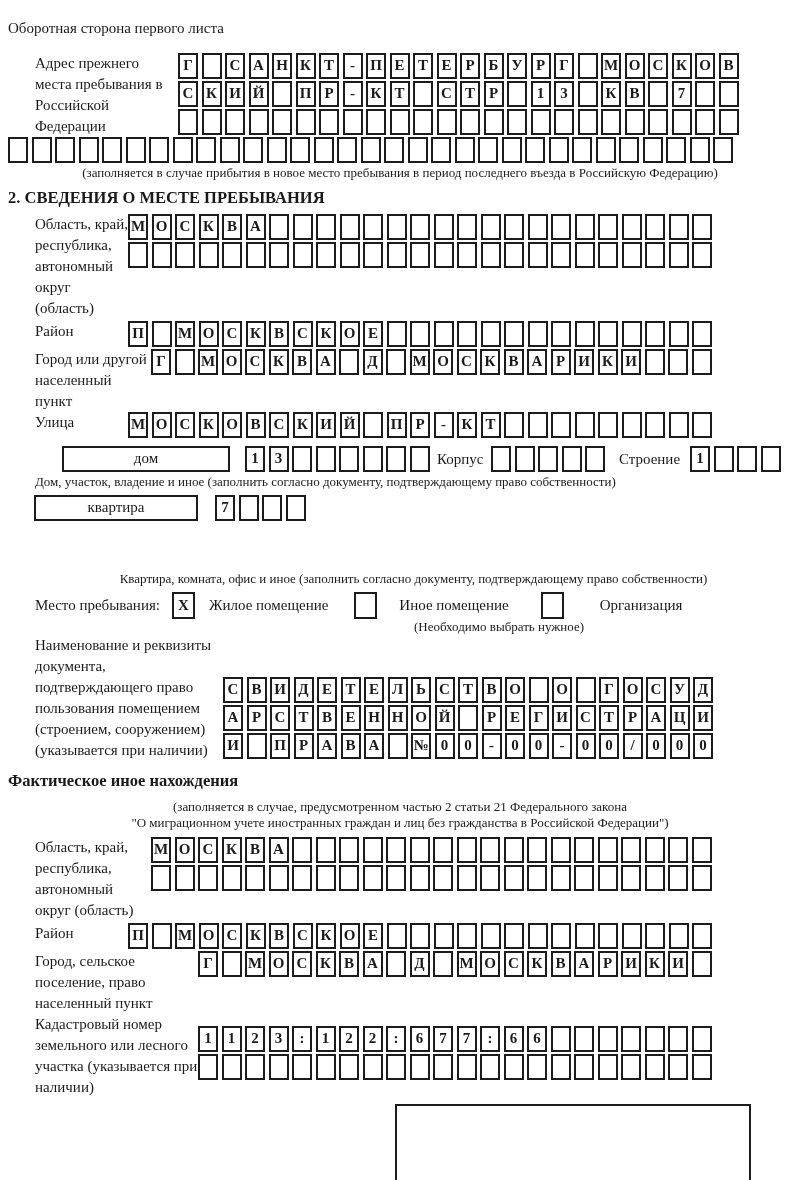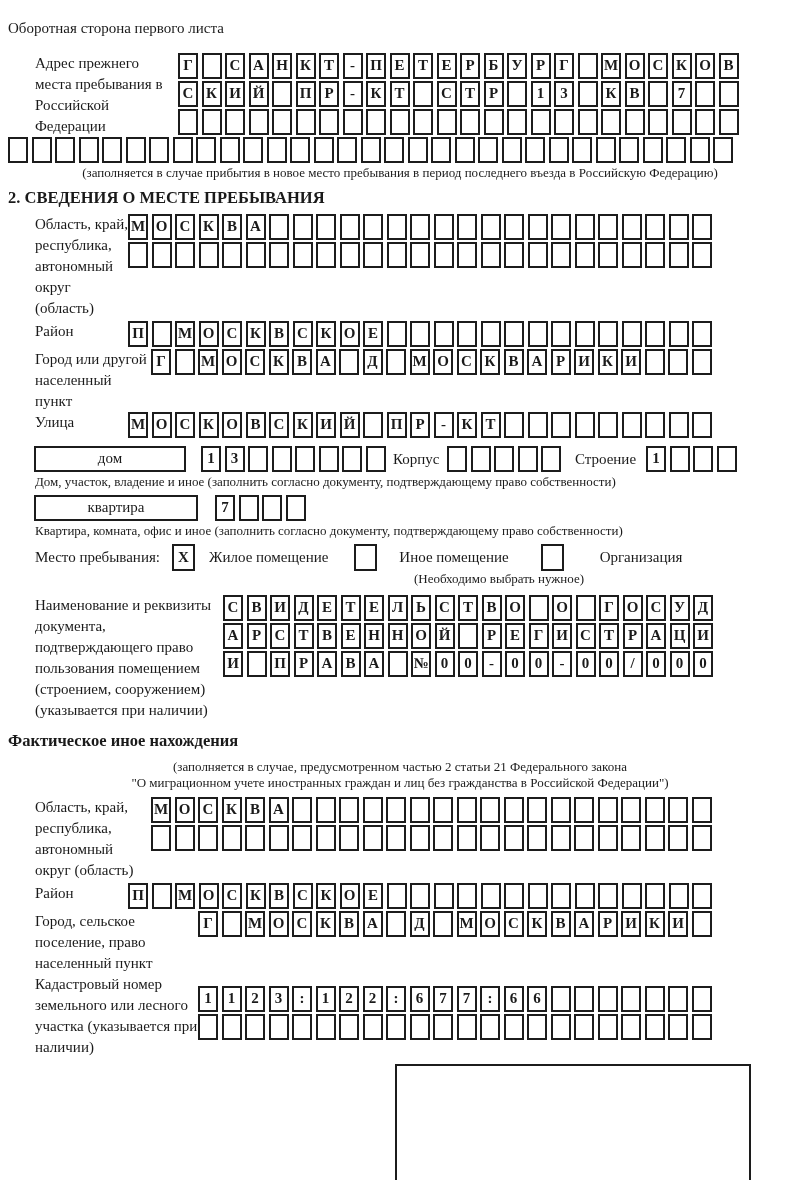--- a/index.html
+++ b/index.html
@@ -69,49 +69,49 @@
     <div class="lbl" style="width:143px;">Город или другой населенный пункт</div>
     <div class="grid"><span class="cell">Г</span><span class="cell"></span><span class="cell">М</span><span class="cell">О</span><span class="cell">С</span><span class="cell">К</span><span class="cell">В</span><span class="cell">А</span><span class="cell"></span><span class="cell">Д</span><span class="cell"></span><span class="cell">М</span><span class="cell">О</span><span class="cell">С</span><span class="cell">К</span><span class="cell">В</span><span class="cell">А</span><span class="cell">Р</span><span class="cell">И</span><span class="cell">К</span><span class="cell">И</span><span class="cell"></span><span class="cell"></span><span class="cell"></span></div>
   </div>
 
   <div class="frow">
     <div class="lbl" style="width:120px;">Улица</div>
     <div class="grid"><span class="cell">М</span><span class="cell">О</span><span class="cell">С</span><span class="cell">К</span><span class="cell">О</span><span class="cell">В</span><span class="cell">С</span><span class="cell">К</span><span class="cell">И</span><span class="cell">Й</span><span class="cell"></span><span class="cell">П</span><span class="cell">Р</span><span class="cell">-</span><span class="cell">К</span><span class="cell">Т</span><span class="cell"></span><span class="cell"></span><span class="cell"></span><span class="cell"></span><span class="cell"></span><span class="cell"></span><span class="cell"></span><span class="cell"></span><span class="cell"></span></div>
   </div>
 
   <div style="margin:6px 0 0 26px; white-space:nowrap;">
-    <span class="widebox" style="width:152px;">дом</span>
+    <span class="widebox" style="width:168px;margin-left:28px;">дом</span>
     <span style="display:inline-block; width:7px;"></span>
     <span class="grid" style="display:inline-block;"><span class="cell">1</span><span class="cell">3</span><span class="cell"></span><span class="cell"></span><span class="cell"></span><span class="cell"></span><span class="cell"></span><span class="cell"></span></span>
     <span class="inl-lbl">Корпус</span>
     <span class="grid" style="display:inline-block; margin-left:4px;"><span class="cell"></span><span class="cell"></span><span class="cell"></span><span class="cell"></span><span class="cell"></span></span>
     <span class="inl-lbl" style="margin-left:6px;">Строение</span>
     <span class="grid" style="display:inline-block; margin-left:6px;"><span class="cell">1</span><span class="cell"></span><span class="cell"></span><span class="cell"></span></span>
   </div>
   <div class="note" style="text-align:left; padding-left:27px;">Дом, участок, владение и иное (заполнить согласно документу, подтверждающему право собственности)</div>
 
   <div style="margin:5px 0 0 26px; white-space:nowrap;">
     <span class="widebox" style="width:164px;">квартира</span>
     <span style="display:inline-block; width:9px;"></span>
     <span class="grid" style="display:inline-block;"><span class="cell">7</span><span class="cell"></span><span class="cell"></span><span class="cell"></span></span>
   </div>
-  <div class="note" style="text-align:left; padding-left:27px;">Квартира, комната, офис и иное (заполнить согласно документу, подтверждающему право собственности)</div>
+  <div class="note" style="text-align:center; padding-left:27px;margin-top:48px;">Квартира, комната, офис и иное (заполнить согласно документу, подтверждающему право собственности)</div>
 
   <div style="margin:5px 0 0 27px; white-space:nowrap;">
     <span class="inl-lbl">Место пребывания:</span>
     <span class="cb" style="margin-left:8px;">X</span>
     <span class="inl-lbl" style="margin-left:10px;">Жилое помещение</span>
     <span class="cb" style="margin-left:22px;"></span>
     <span class="inl-lbl" style="margin-left:18px;">Иное помещение</span>
     <span class="cb" style="margin-left:28px;"></span>
     <span class="inl-lbl" style="margin-left:32px;">Организация</span>
   </div>
   <div class="note" style="text-align:center; padding-left:198px;">(Необходимо выбрать нужное)</div>
 
-  <div class="frow" style="margin-top:8px;">
+  <div class="frow" style="margin-top:0;align-items:flex-end;">
     <div class="lbl" style="width:215px;">Наименование и реквизиты документа, подтверждающего право пользования помещением (строением, сооружением) (указывается при наличии)</div>
     <div class="gridcol">
       <div class="grid"><span class="cell">С</span><span class="cell">В</span><span class="cell">И</span><span class="cell">Д</span><span class="cell">Е</span><span class="cell">Т</span><span class="cell">Е</span><span class="cell">Л</span><span class="cell">Ь</span><span class="cell">С</span><span class="cell">Т</span><span class="cell">В</span><span class="cell">О</span><span class="cell"></span><span class="cell">О</span><span class="cell"></span><span class="cell">Г</span><span class="cell">О</span><span class="cell">С</span><span class="cell">У</span><span class="cell">Д</span></div>
       <div class="grid"><span class="cell">А</span><span class="cell">Р</span><span class="cell">С</span><span class="cell">Т</span><span class="cell">В</span><span class="cell">Е</span><span class="cell">Н</span><span class="cell">Н</span><span class="cell">О</span><span class="cell">Й</span><span class="cell"></span><span class="cell">Р</span><span class="cell">Е</span><span class="cell">Г</span><span class="cell">И</span><span class="cell">С</span><span class="cell">Т</span><span class="cell">Р</span><span class="cell">А</span><span class="cell">Ц</span><span class="cell">И</span></div>
       <div class="grid"><span class="cell">И</span><span class="cell"></span><span class="cell">П</span><span class="cell">Р</span><span class="cell">А</span><span class="cell">В</span><span class="cell">А</span><span class="cell"></span><span class="cell">№</span><span class="cell">0</span><span class="cell">0</span><span class="cell">-</span><span class="cell">0</span><span class="cell">0</span><span class="cell">-</span><span class="cell">0</span><span class="cell">0</span><span class="cell">/</span><span class="cell">0</span><span class="cell">0</span><span class="cell">0</span></div>
     </div>
   </div>
 
   <div class="sect-title" style="margin:10px 0 8px 0;">Фактическое иное нахождения</div>
   <div class="note">(заполняется в случае, предусмотренном частью 2 статьи 21 Федерального закона</div>

